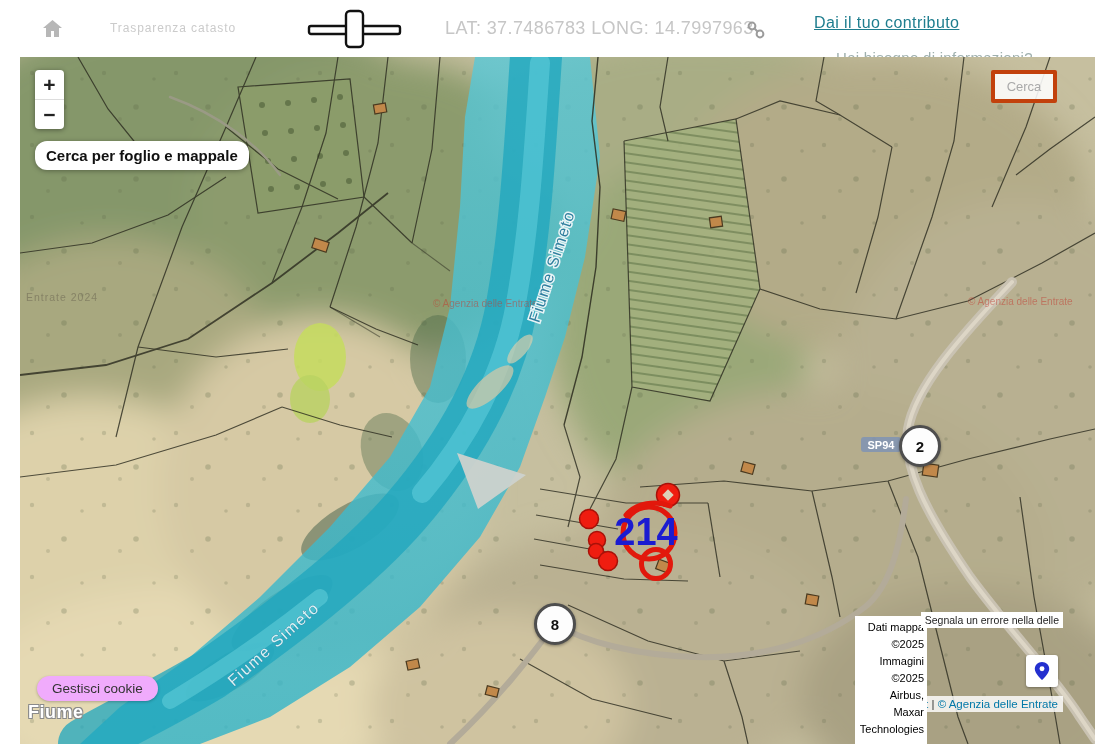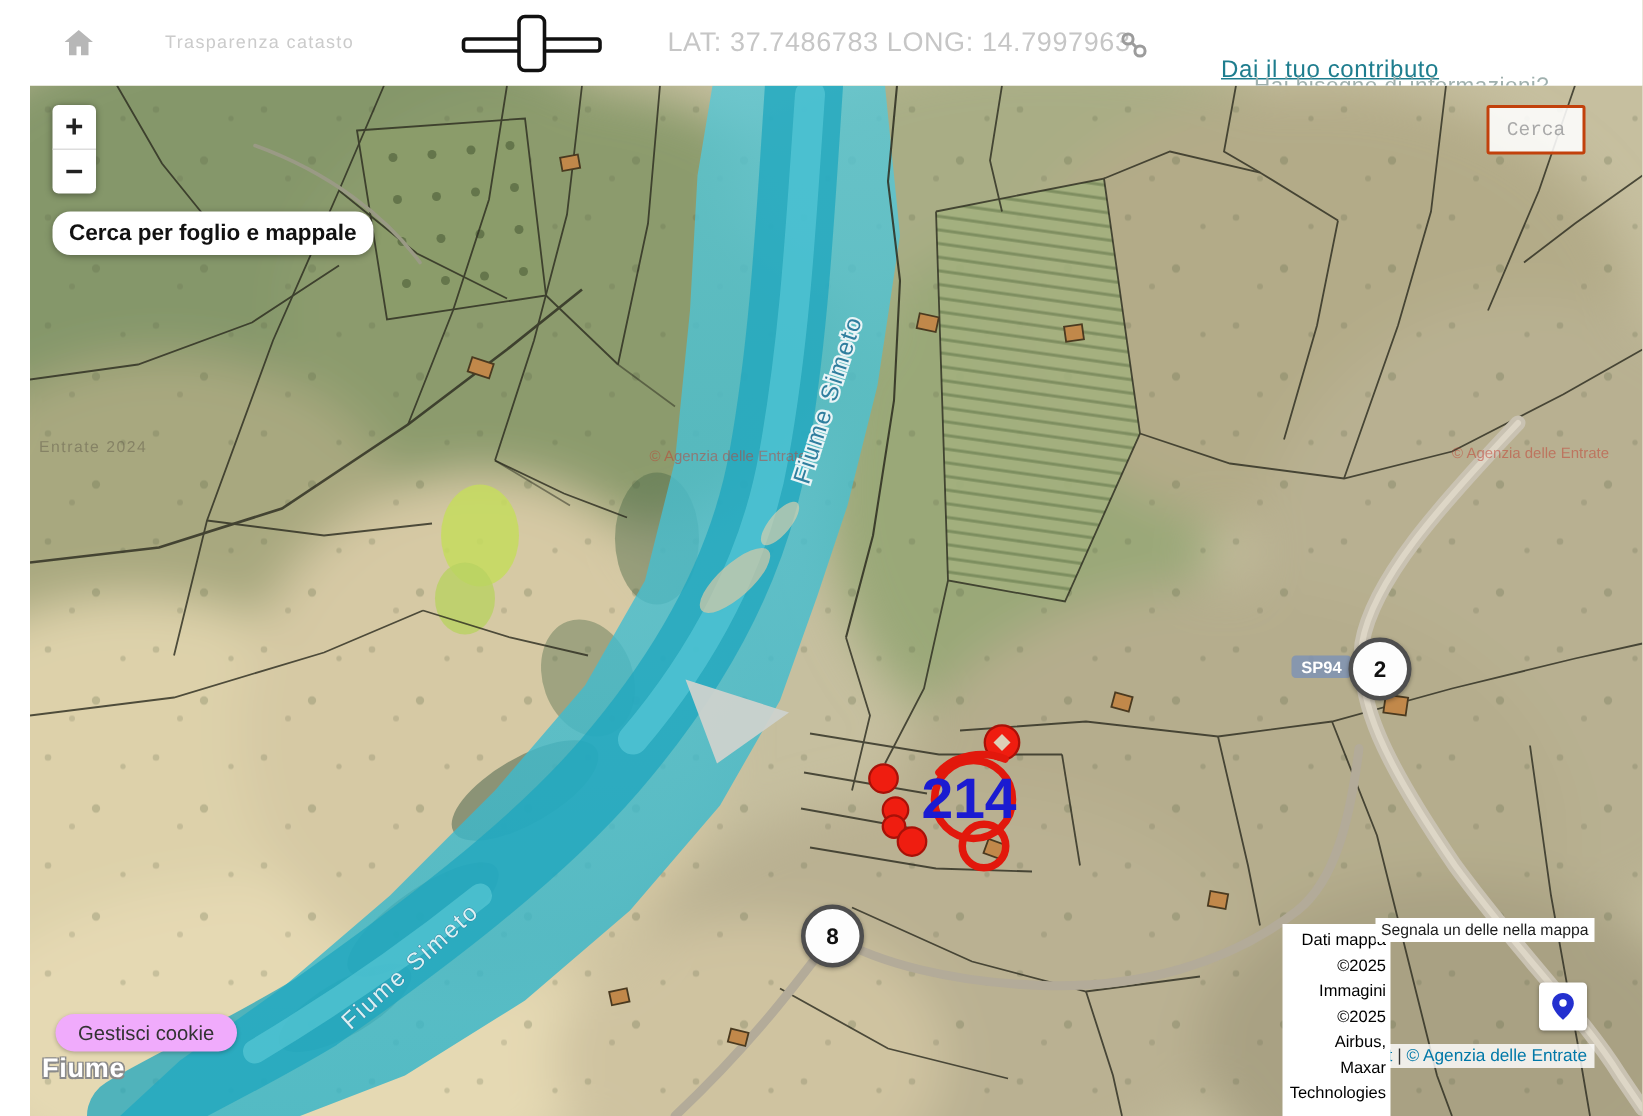--- a/index.html
+++ b/index.html
@@ -8,42 +8,42 @@
     background:#fff;font-family:"Liberation Sans",sans-serif;
     -webkit-font-smoothing:antialiased;
   }
   
   .header{position:absolute;top:0;left:0;width:1095px;height:57px;background:#fff;overflow:hidden;z-index:60;}
   .home-icon{position:absolute;left:43px;top:20px;cursor:pointer;}
   .app-title{position:absolute;left:110px;top:0;line-height:57px;font-size:12px;color:#cbcbcb;letter-spacing:.9px;font-weight:500;}
   .logo{position:absolute;left:306px;top:9px;}
   .coords{position:absolute;left:445px;top:0;line-height:57px;font-size:18px;color:#c6c6c6;letter-spacing:.4px;}
   .link-icon{position:absolute;left:746px;top:20px;cursor:pointer;}
-  .contribute{position:absolute;left:814px;top:38px;font-size:16px;color:#1e7d8e;text-decoration:underline;letter-spacing:.4px;cursor:pointer;}
+  .contribute{position:absolute;left:814px;top:14px;font-size:16px;color:#1e7d8e;text-decoration:underline;letter-spacing:.4px;cursor:pointer;}
   .secondary{position:absolute;left:836px;top:49px;font-size:15px;color:#9fb0ae;letter-spacing:.3px;}
   
   .map{position:absolute;left:20px;top:57px;width:1075px;height:687px;overflow:hidden;background:#c9c2a2;z-index:1;}
   .map svg.canvas{position:absolute;left:0;top:0;}
   
   .zoomctl{position:absolute;left:15px;top:13px;width:29px;background:#fff;border-radius:4px;
     box-shadow:0 1px 5px rgba(0,0,0,.4);z-index:30;overflow:hidden;}
   .zoomctl .zbtn{width:29px;height:29px;display:flex;align-items:center;justify-content:center;
     font-size:21px;font-weight:bold;color:#222;cursor:pointer;}
   .zoomctl .zdiv{height:1px;background:#ddd;}
   .foglio-btn{position:absolute;left:15px;top:84px;background:#fff;border:none;border-radius:12px;
     box-shadow:0 1px 5px rgba(0,0,0,.35);padding:6px 11px;font-size:15px;font-weight:bold;color:#111;
     font-family:"Liberation Sans",sans-serif;cursor:pointer;z-index:30;}
   
   .search-input{position:absolute;right:107px;top:11px;width:240px;height:34px;border:1px solid #b9b9b9;
     border-radius:2px;padding:0 6px;font-size:19px;color:#333;font-family:"Liberation Sans",sans-serif;
     box-shadow:0 1px 3px rgba(0,0,0,.25);z-index:30;}
   .search-input::placeholder{color:#3a3a3a;opacity:1;}
   .search-btn{position:absolute;right:38px;top:13px;width:66px;height:33px;background:rgba(255,255,255,.88);
-    border:2px solid #c2410c;border-radius:2px;font-size:13px;color:#a9a9a9;
-    font-family:Liberation Mono, monospace;cursor:pointer;z-index:30;}
+    border:4px solid #c2410c;border-radius:2px;font-size:13px;color:#a9a9a9;
+    font-family:Liberation Sans, sans-serif;cursor:pointer;z-index:30;}
   
   .cookie-btn{position:absolute;left:17px;bottom:43px;background:#f0abfc;border:none;border-radius:14px;
     padding:5px 15px;font-size:13.5px;color:#333;box-shadow:0 1px 3px rgba(0,0,0,.25);
     font-family:"Liberation Sans",sans-serif;cursor:pointer;z-index:30;}
   .google-logo{position:absolute;left:8px;bottom:21px;font-size:18px;font-weight:bold;color:#fff;
     letter-spacing:.5px;cursor:pointer;z-index:25;
     text-shadow:-1px -1px 0 #8a8a8a,1px -1px 0 #8a8a8a,-1px 1px 0 #8a8a8a,1px 1px 0 #8a8a8a;}
   
   .attr-box{position:absolute;right:168px;bottom:0;width:66px;background:#fff;color:#000;
     font-size:11px;line-height:1.55;text-align:right;padding:3px 3px 6px 3px;z-index:22;}
@@ -288,20 +288,20 @@
 
   <button class="cookie-btn">Gestisci cookie</button>
   <div class="google-logo">Fiume</div>
 
   <div class="leaflet-attr">
     <a>Leaflet</a>
     <span>|</span>
     <a>© Agenzia delle Entrate</a>
   </div>
   <div class="attr-box">Dati mappa ©2025 Immagini ©2025 Airbus, Maxar Technologies</div>
-  <div class="report-link">Segnala un delle nella mappa</div>
+  <div class="report-link">Segnala un errore nella delle</div>
   <div class="pin-btn">
     <svg width="22" height="24" viewBox="0 0 32 32">
       <path d="M16,3 C10,3 5.5,7.5 5.5,13 C5.5,20 16,29 16,29 C16,29 26.5,20 26.5,13 C26.5,7.5 22,3 16,3 Z" fill="#2430cf"></path>
       <circle cx="16" cy="12.6" r="3.6" fill="#fff"></circle>
     </svg>
   </div>
 </div>
 
 </body></html>

